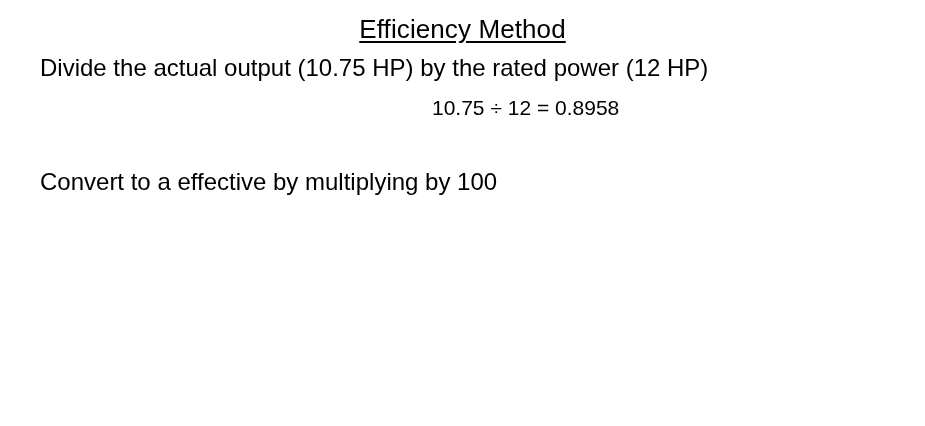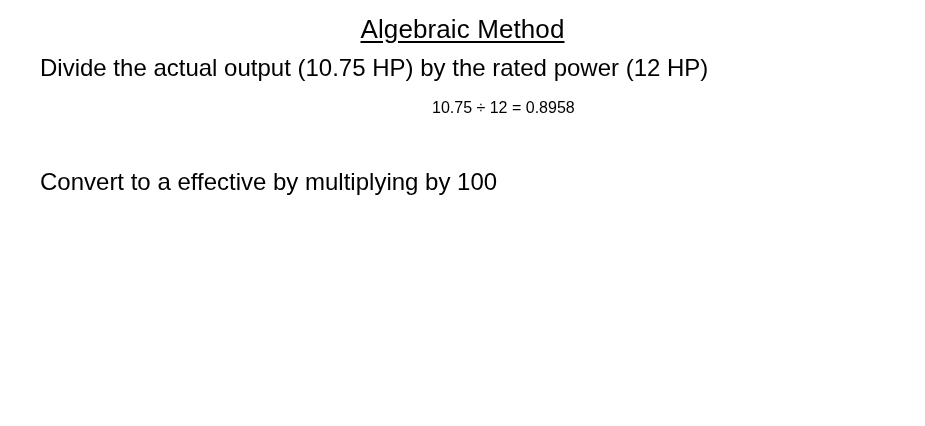--- a/index.html
+++ b/index.html
@@ -32,36 +32,36 @@
   .step {
     margin-top: 0;
   }
   .step-text {
     font-size: 24px;
     line-height: 30px;
     padding-left: 40px;
     white-space: nowrap;
   }
   .step-calc {
-    font-size: 16px;
+    font-size: 21px;
     line-height: 26px;
     padding-left: 432px;
     white-space: nowrap;
   }
   .gap-1 { height: 12px; }
   .gap-2 { height: 46px; }
   .gap-3 { height: 46px; }
   .spacer-small { height: 9px; }
 </style>
 </head>
 <body>
 
 <div class="page">
 
-  <div class="title">Algebraic Method</div>
+  <div class="title">Efficiency Method</div>
 
   <div class="spacer-small"></div>
 
   <div class="step">
     <div class="step-text">Divide the actual output (10.75 HP) by the rated power (12 HP)</div>
     <div class="gap-1"></div>
     <div class="step-calc">10.75 ÷ 12 = 0.8958</div>
   </div>
 
   <div class="gap-2"></div>

